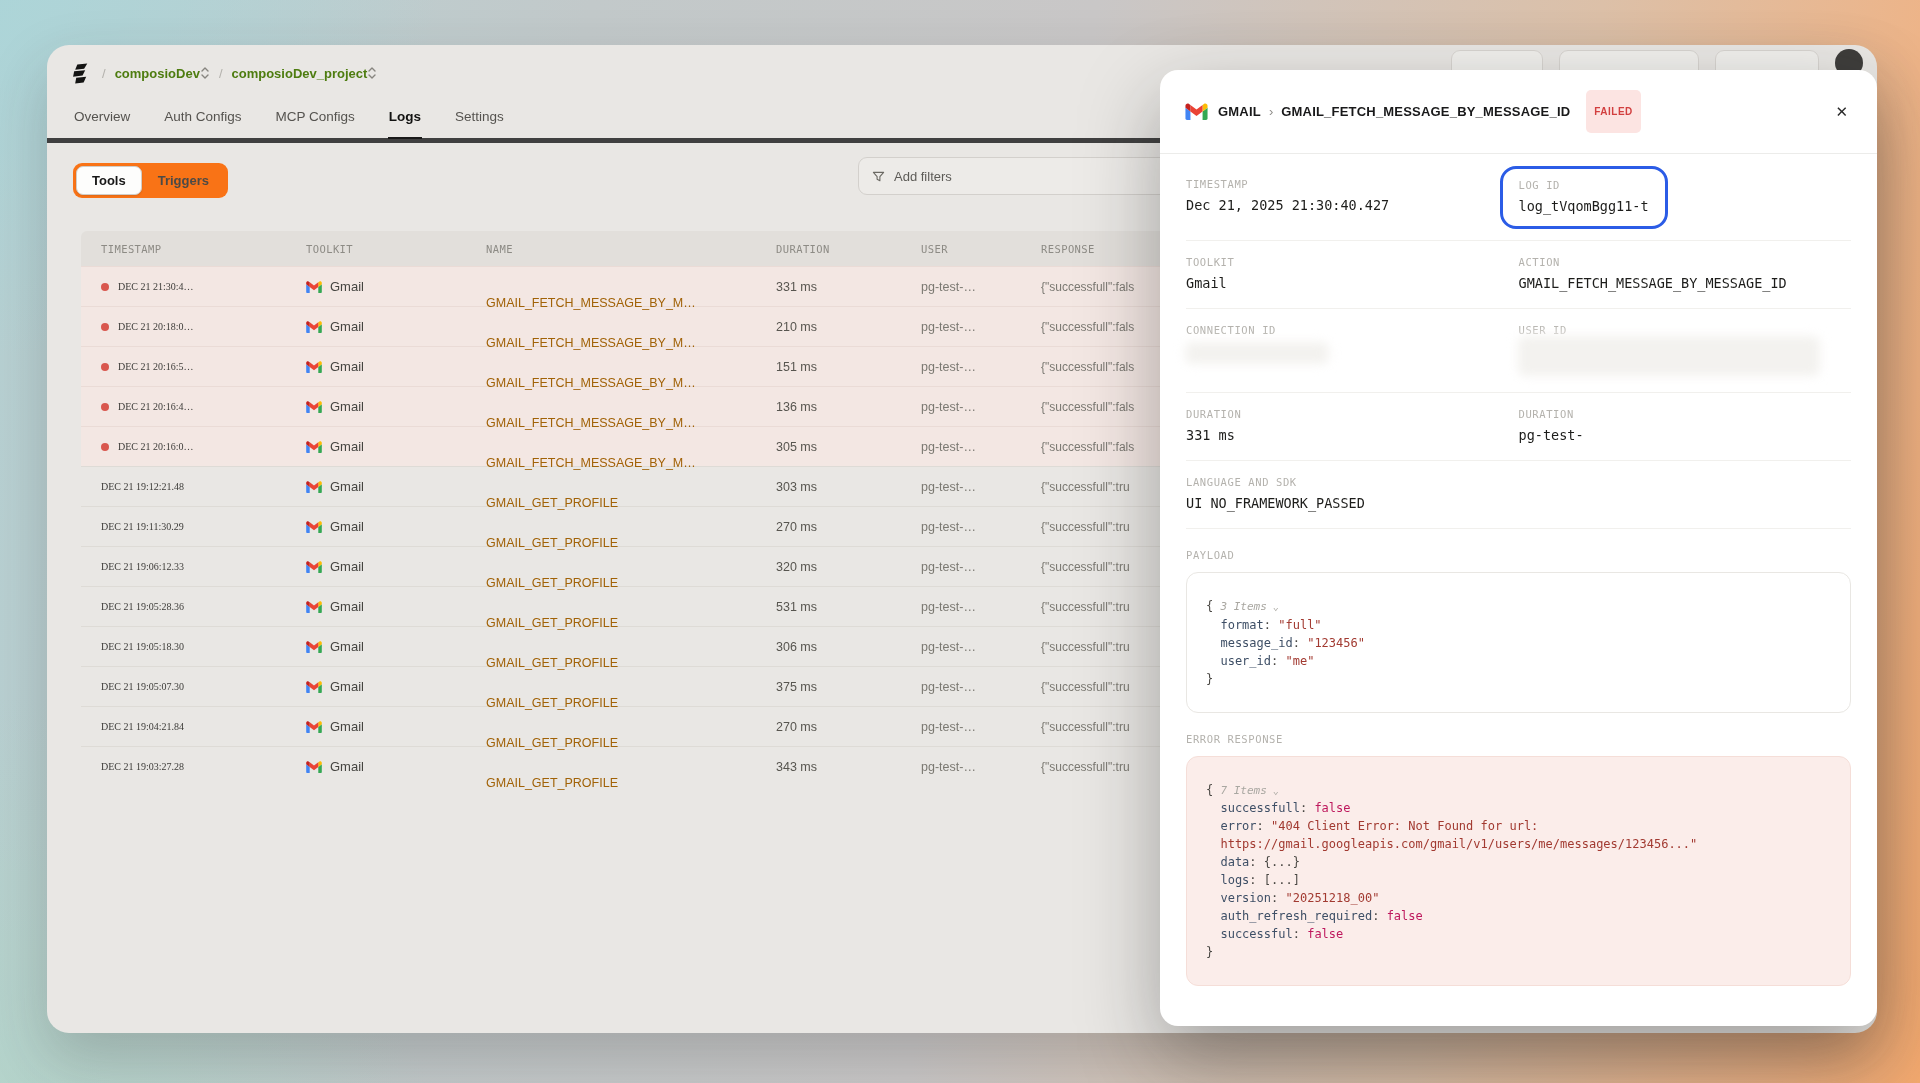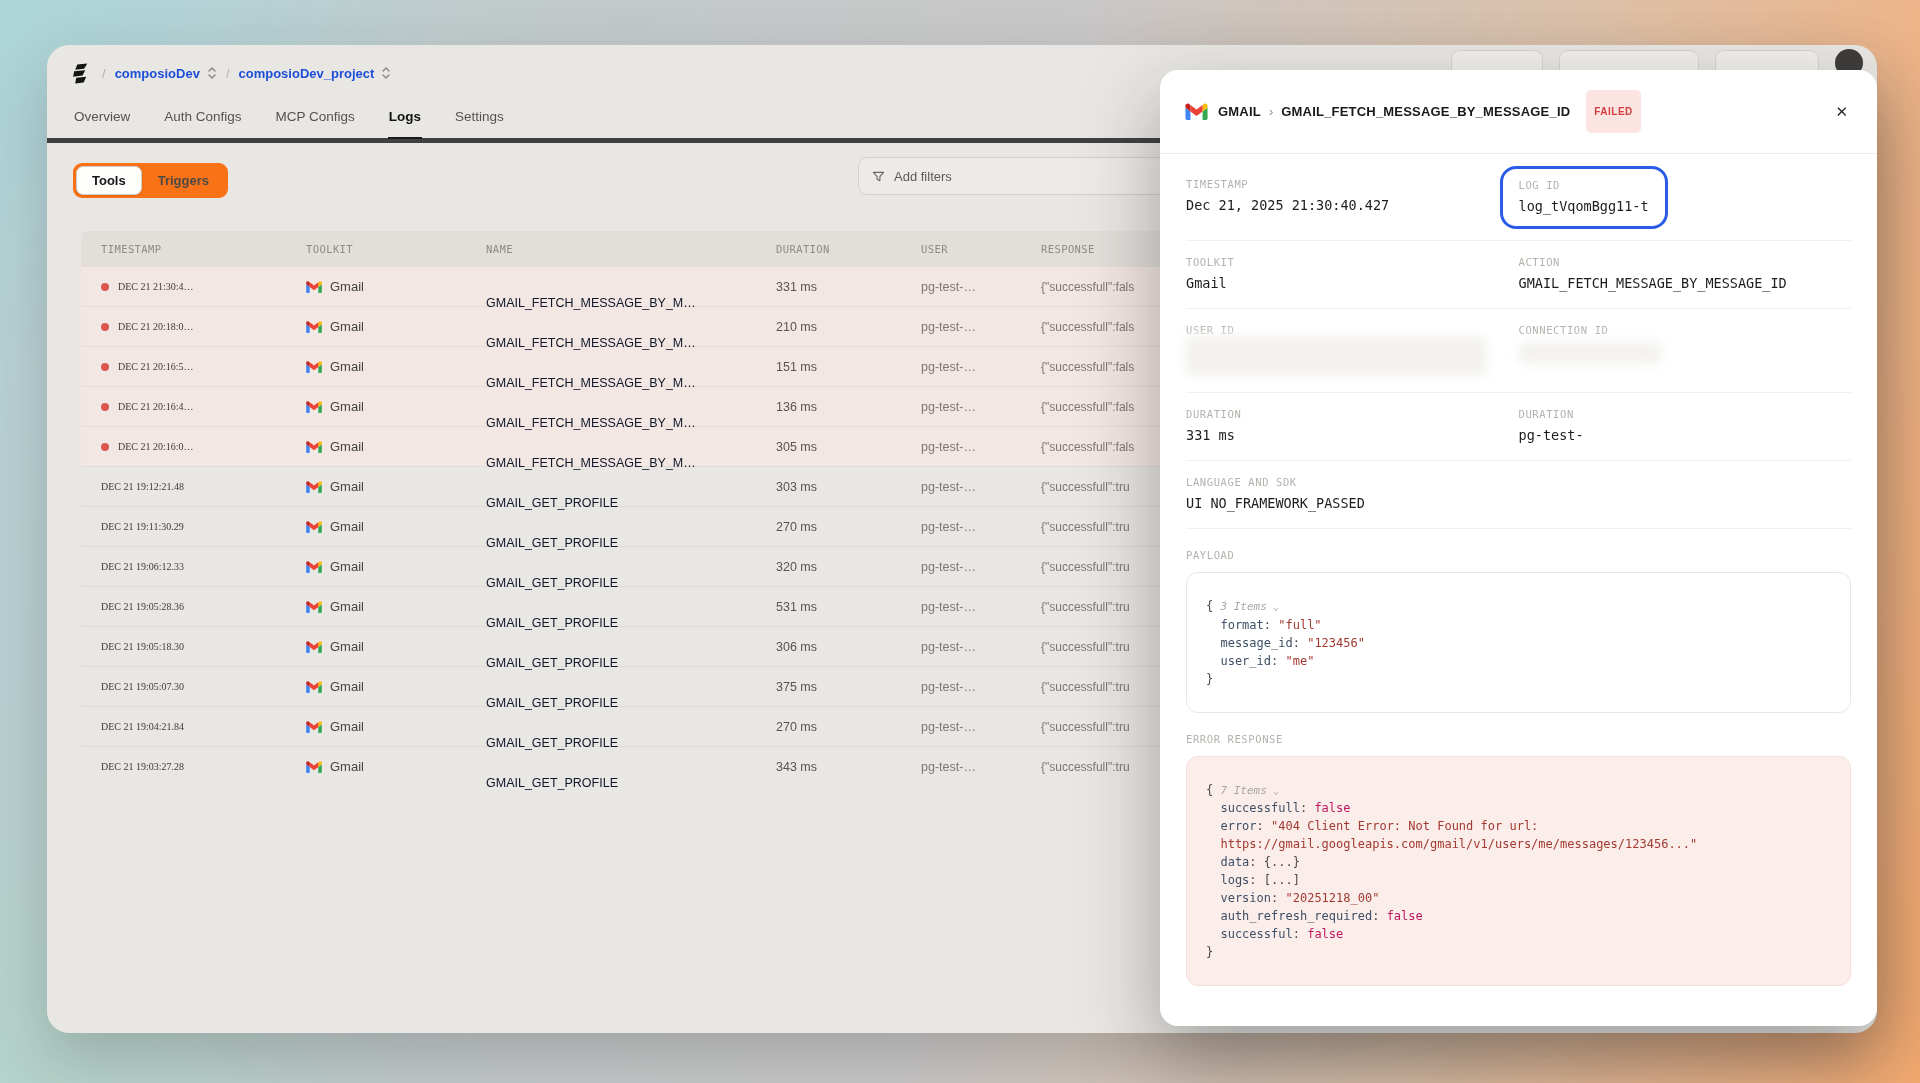--- a/index.html
+++ b/index.html
@@ -15,21 +15,21 @@
 
   
   .card {
     position:absolute; left:47px; top:45px; width:1830px; height:988px;
     background:#e9e7e4; border-radius:22px; overflow:hidden;
     box-shadow:0 25px 60px rgba(40,40,40,.22);
   }
   .topbar { display:flex; align-items:center; gap:9px; padding:17px 24px 8px; }
   .logo { width:22px; height:22px; display:flex; align-items:center; cursor:pointer; }
   .bc-sep { color:#b3b1ac; font-size:13px; }
-  .bc-item { display:flex; align-items:center; gap:7px; font-size:13px; font-weight:700; color:#1d4ed8; cursor:pointer; }
+  .bc-item { display:flex; align-items:center; font-size:13px; font-weight:700; color:#4d7c0f; cursor:pointer; }
   .updown { display:flex; }
 
   .tabs { display:flex; gap:32px; padding:8px 26px 0; border-bottom:5px solid #404040; }
   .tab { padding:9px 1px 13px; font-size:13.5px; color:#55534f; cursor:pointer; border-bottom:2px solid transparent; margin-bottom:-1px; }
   .tab.active { color:#121211; font-weight:700; border-bottom-color:#1a1a19; }
 
   .toolbar { display:flex; align-items:center; padding:20px 26px 12px; }
   .seg { display:flex; background:#f97316; border-radius:9px; padding:3px; }
   .seg-btn { font-size:13px; padding:6px 15px; border-radius:7px; color:#4c4a46; font-weight:600; cursor:pointer; border:1px solid transparent; }
   .seg-btn.active { background:#fdfdfc; color:#161616; border-color:#d0cdc8; box-shadow:0 1px 2px rgba(0,0,0,.10); }
@@ -49,21 +49,21 @@
     height:35px; background:#e2dfdb; border-radius:6px 6px 0 0;
     color:#8d8b85; font-family:"DejaVu Sans Mono",monospace; font-size:10.5px; letter-spacing:.4px;
   }
   .thead > div, .trow > div { padding-left:20px; overflow:hidden; white-space:nowrap; }
   .trow { height:40px; border-top:1px solid #dedbd6; cursor:pointer; }
   .trow.failed { background:#f3e7e3; border-top-color:#eadbd6; }
   .c-ts { display:flex; align-items:center; gap:9px; font-family:Liberation Serif, serif; font-size:10px; color:#3c3b38; }
   .dot { width:8px; height:8px; border-radius:50%; background:var(--dot_red,#d9574e); display:none; flex:0 0 auto; }
   .failed .dot { display:block; }
   .c-tk { display:flex; align-items:center; gap:8px; font-size:13px; color:#454440; }
-  .c-nm { font-size:12.5px; color:#0f172a;margin-top:32px; }
+  .c-nm { font-size:12.5px; color:#a16207;margin-top:32px; }
   .c-du { font-size:12.5px; color:#57554f; }
   .c-us { font-size:12.5px; color:#7b7972; }
   .c-rs { font-size:12px; color:#7b7972; }
 
   .ghost { position:absolute; top:5px; height:36px; border-radius:9px; background:#f1f0ed; border:1px solid #d8d5d1; cursor:pointer; }
   .avatar { position:absolute; left:1788px; top:4px; width:28px; height:28px; border-radius:50%; background:#3e3d3b; cursor:pointer; }
 
   
   .panel {
     position:absolute; left:1160px; top:70px; width:717px; height:956px; z-index:10;
@@ -523,27 +523,27 @@
         <div class="fvalue">Gmail</div>
       </div>
       <div class="field">
         <div class="flabel">ACTION</div>
         <div class="fvalue">GMAIL_FETCH_MESSAGE_BY_MESSAGE_ID</div>
       </div>
     </div>
 
     <div class="frow">
       <div class="field">
+        <div class="flabel">CONNECTION ID</div>
+        <div class="blob conn"></div>
+      </div>
+      <div class="field">
         <div class="flabel">USER ID</div>
         <div class="blob user"></div>
       </div>
-      <div class="field">
-        <div class="flabel">CONNECTION ID</div>
-        <div class="blob conn"></div>
-      </div>
     </div>
 
     <div class="frow">
       <div class="field">
         <div class="flabel">DURATION</div>
         <div class="fvalue">331 ms</div>
       </div>
       <div class="field">
         <div class="flabel">DURATION</div>
         <div class="fvalue">pg-test-</div>

